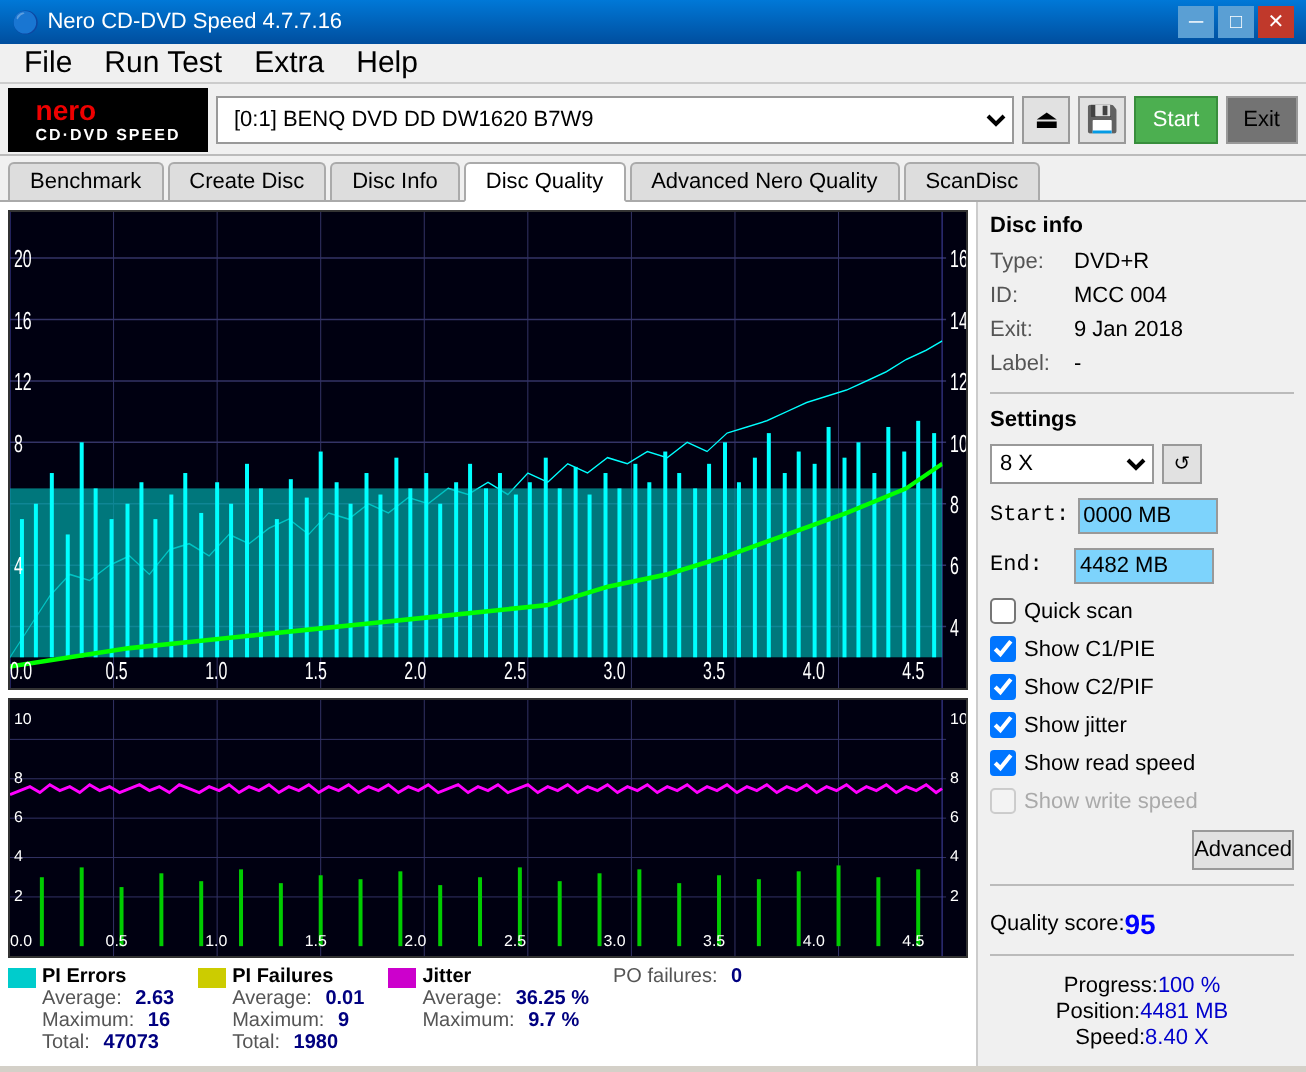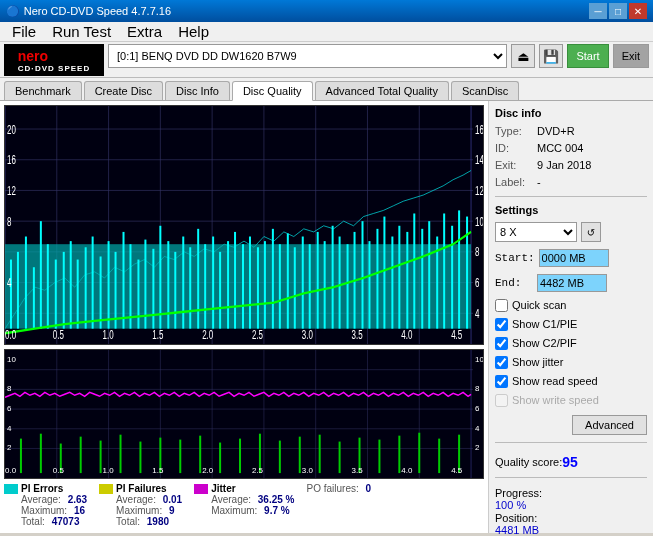--- a/index.html
+++ b/index.html
@@ -36,21 +36,21 @@
       padding: 2px 8px;
       cursor: pointer;
       font-size: 15px;
     }
 
     
     .toolbar {
       background: #f0f0f0;
       height: 36px;
       display: flex;
-      align-items: flex-start;
+      align-items: center;
       padding: 2px 4px;
       gap: 4px;
       border-bottom: 1px solid #bbb;
     }
     .logo-area {
       width: 100px;
       height: 32px;
       background: #000;
       display: flex;
       align-items: center;
@@ -65,21 +65,21 @@
       height: 24px;
       font-size: 11px;
       border: 1px solid #999;
       padding: 1px 4px;
       background: white;
     }
     .toolbar-btn {
       height: 24px;
       padding: 0 8px;
       font-size: 11px;
-      background: #a3a3a3;
+      background: #737373;
       border: 1px solid #999;
       cursor: pointer;
       white-space: nowrap;
     }
     .toolbar-btn.green { background: #4CAF50; color: white; border-color: #388E3C; }
     .toolbar-icon-btn {
       width: 24px; height: 24px;
       background: #e1e1e1;
       border: 1px solid #999;
       cursor: pointer;
@@ -156,28 +156,28 @@
       border: 1px solid #999; background: white;
     }
     .input-field {
       width: 70px; height: 18px; font-size: 11px;
       border: 1px solid #999; background: #7dd3fc;
       padding: 0 2px;
     }
     .row-label { min-width: 38px; font-size: 11px; font-family: Liberation Mono, monospace; }
     
     .checkbox-row {
-      display: flex; align-items: flex-start; gap: 4px; margin-bottom: 2px;
+      display: flex; align-items: center; gap: 4px; margin-bottom: 2px;
     }
     .checkbox-row input[type=checkbox] { margin: 0; }
     
     .advanced-btn {
       background: #e1e1e1;
       border: 1px solid #999;
-      padding: 3px 12px;
+      padding: 3px 0;
       cursor: pointer;
       font-size: 11px;
       align-self: flex-end;
       margin-top: 2px;
     }
     
     .quality-score-row {
       display: flex; align-items: center;
       margin-top: 4px;
     }
@@ -213,21 +213,21 @@
     .legend-box { width: 14px; height: 10px; margin-top: 1px; flex-shrink: 0; }
     
     .stat-col { display: flex; flex-direction: column; }
     .stat-title { font-size: 10px; font-weight: bold; }
     .stat-row { font-size: 10px; display: flex; gap: 2px; }
     .stat-label { color: #555; }
     .stat-val { color: #000080; font-weight: bold; }
 
     
     .progress-rows { margin-top: 2px; }
-    .progress-row { display: flex; justify-content: center; margin-bottom: 1px; flex-direction: column; }
+    .progress-row { display: flex; justify-content: center; margin-bottom: 1px; }
     .progress-label { font-size: 11px; }
     .progress-val { font-size: 11px; color: #0000cc; }
   </style>
 </head>
 <body>
 
 <div class="title-bar">
   <div class="title-bar-left">
     <span>🔵</span>
     <span>Nero CD-DVD Speed 4.7.7.16</span>
@@ -260,21 +260,21 @@
   <div class="toolbar-icon-btn" title="Save">💾</div>
   <button class="toolbar-btn green">Start</button>
   <button class="toolbar-btn">Exit</button>
 </div>
 
 <div class="tabs">
   <div class="tab">Benchmark</div>
   <div class="tab">Create Disc</div>
   <div class="tab">Disc Info</div>
   <div class="tab active">Disc Quality</div>
-  <div class="tab">Advanced Total Quality</div>
+  <div class="tab">Advanced Nero Quality</div>
   <div class="tab">ScanDisc</div>
 </div>
 
 <div class="main-content">
 
   <div class="chart-area">
 
     <div class="chart-top">
       <svg class="chart" viewBox="0 0 480 155" preserveAspectRatio="none">
 

